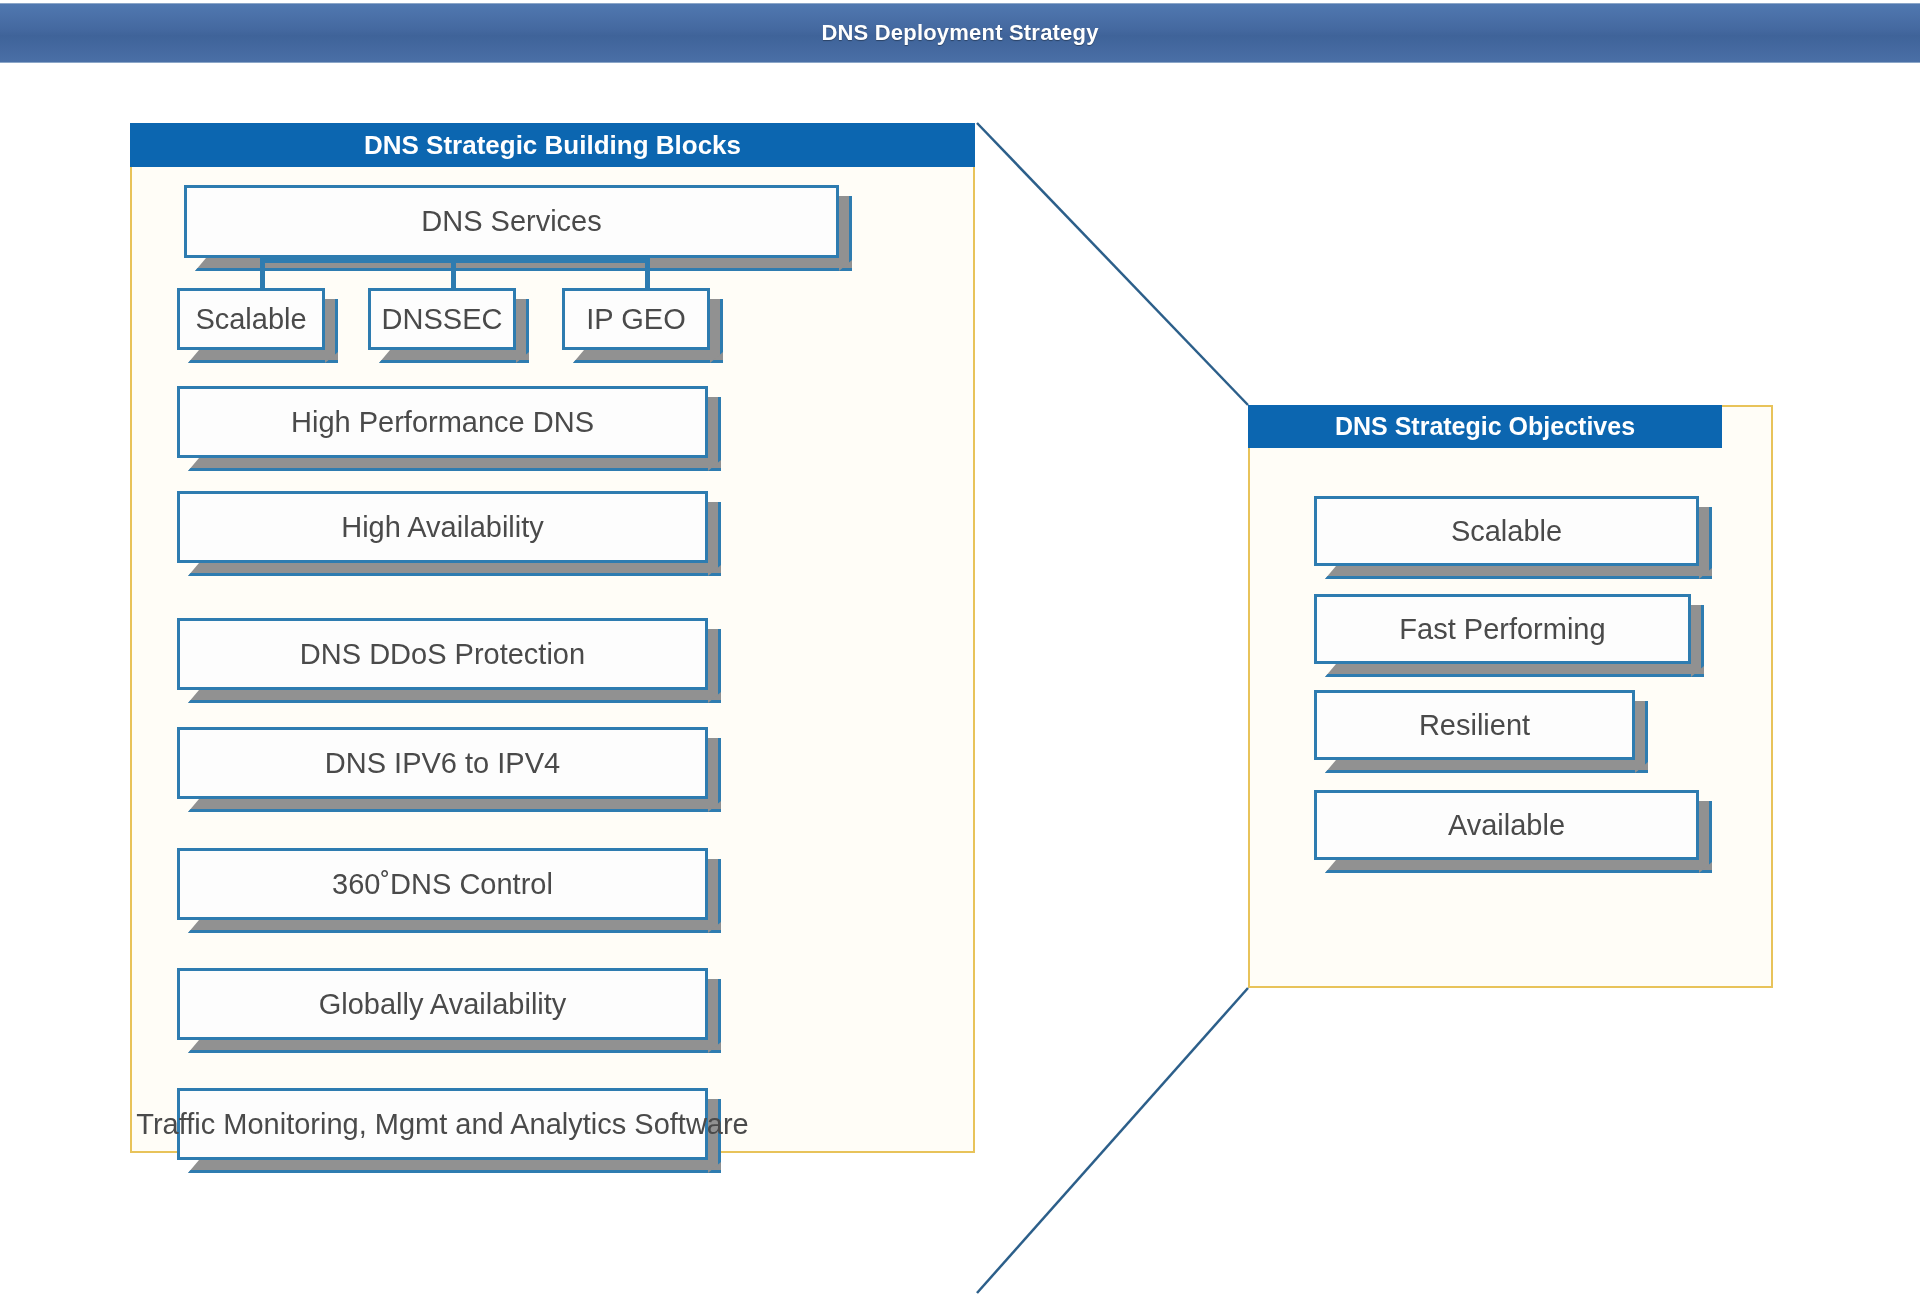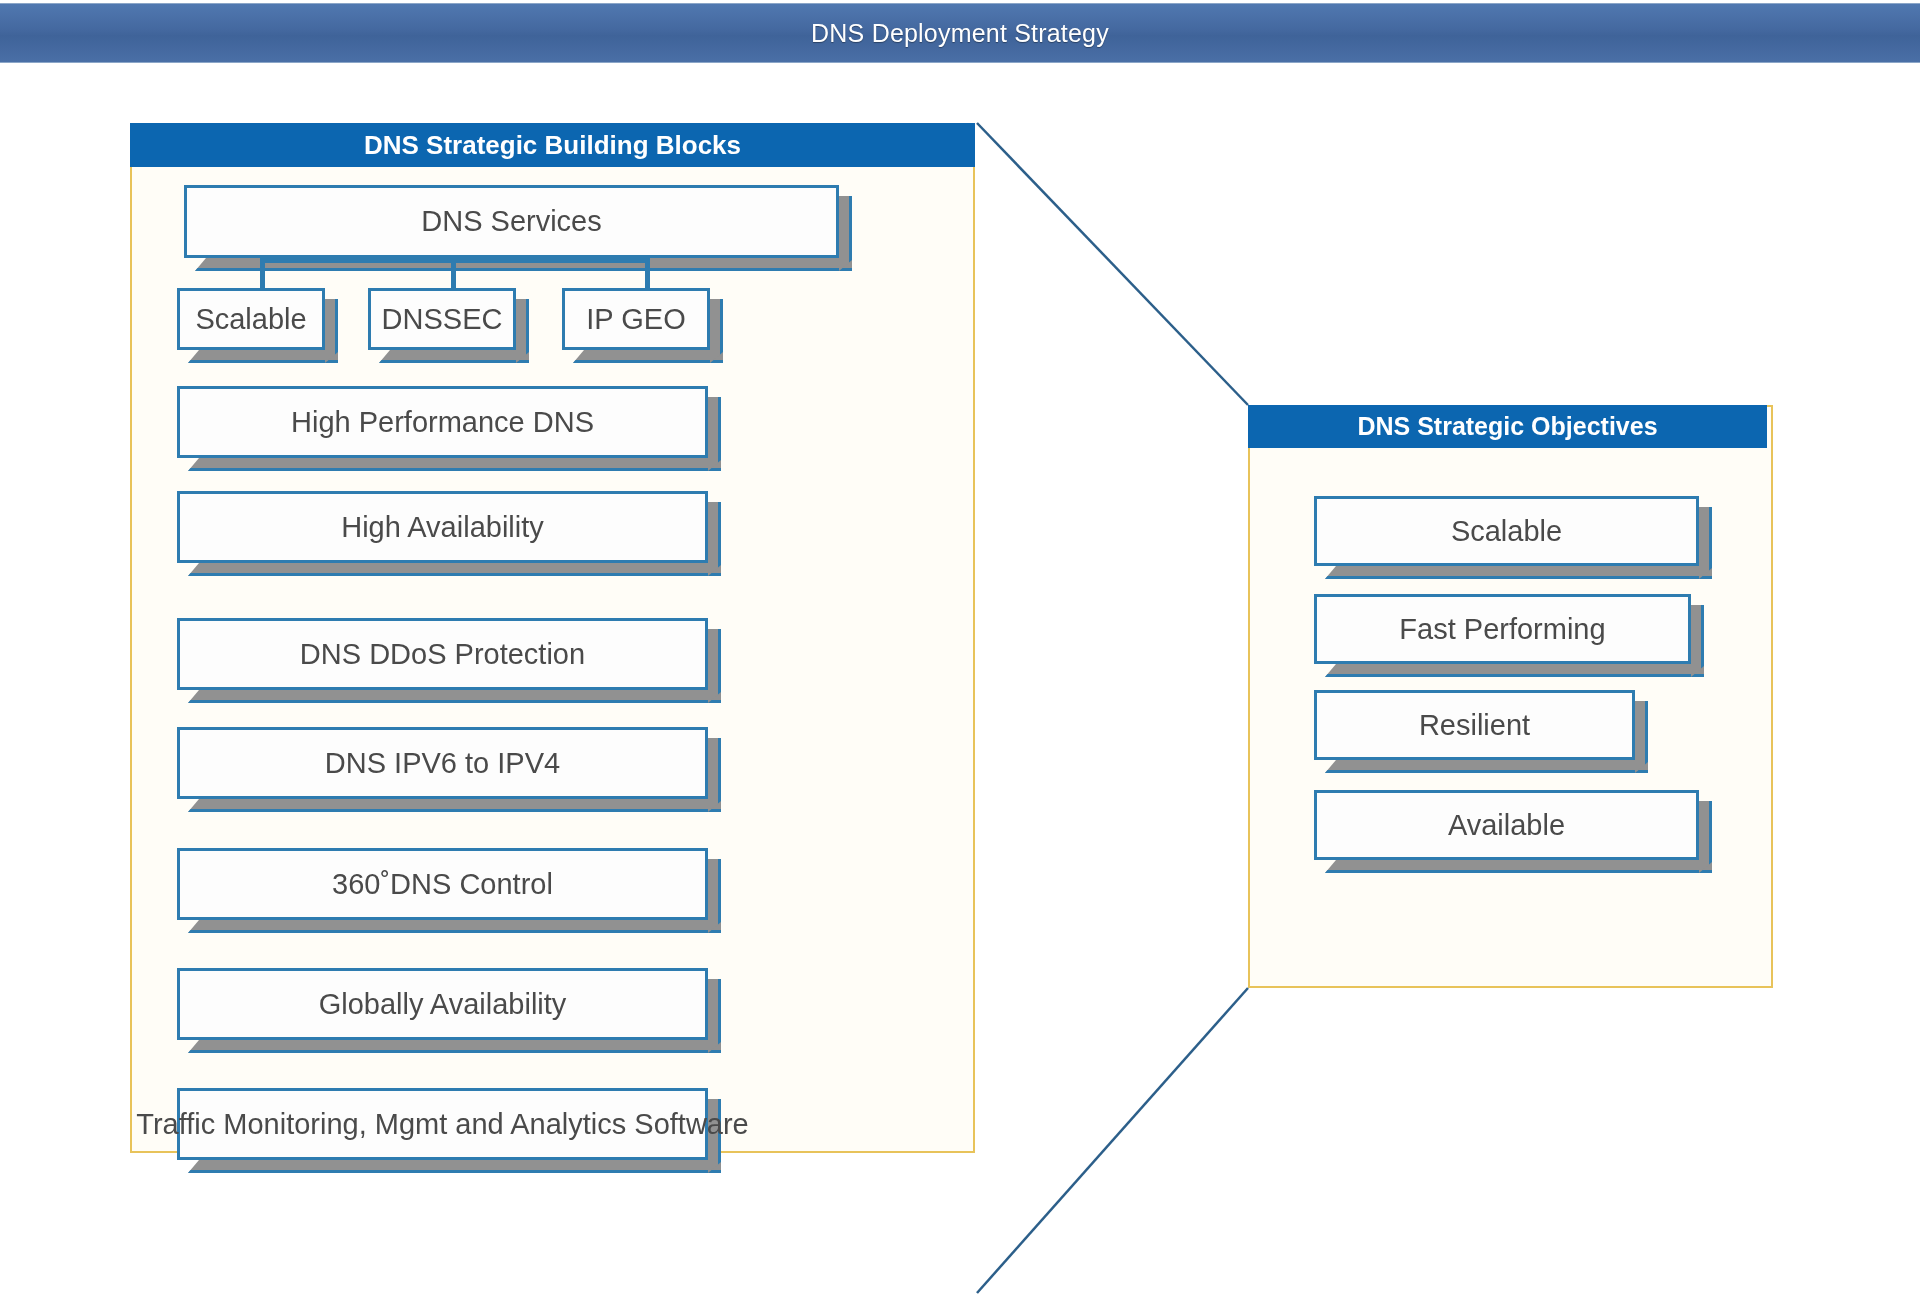--- a/index.html
+++ b/index.html
@@ -13,21 +13,21 @@
 
   
   #top-banner{
     position:absolute;left:0;top:3px;width:1920px;height:58px;
     background:linear-gradient(to bottom,#5078b0 0%,#44689f 45%,#3f6399 55%,#4a6fa6 100%);
     border-top:1px solid #8ba6c8;
     border-bottom:1px solid #8ba6c8;
     display:flex;align-items:center;justify-content:center;
   }
   #top-banner .title{
-    color:#ffffff;font-size:25px;font-weight:normal;letter-spacing:.2px;
+    color:#ffffff;font-size:22px;font-weight:bold;letter-spacing:.2px;
     text-shadow:0 1px 1px rgba(0,0,0,.35);
   }
 
   
   #callout-lines{position:absolute;left:0;top:0;width:1920px;height:1296px;pointer-events:none;}
 
   
   .panel{position:absolute;background:#fffdf7;border:2px solid #e8c35a;box-sizing:border-box;}
   .panel-title{
     position:absolute;left:-2px;top:-2px;
@@ -35,21 +35,21 @@
     display:flex;align-items:center;justify-content:center;
     box-sizing:border-box;
   }
 
   
   #panel-blocks{left:130px;top:123px;width:845px;height:1030px;}
   #panel-blocks .panel-title{width:845px;height:44px;font-size:26px;}
 
   
   #panel-objectives{left:1248px;top:405px;width:525px;height:583px;}
-  #panel-objectives .panel-title{width:519px;height:43px;font-size:25px;}
+  #panel-objectives .panel-title{width:474px;height:43px;font-size:25px;}
 
   
   .box3d{position:absolute;box-sizing:border-box;}
   .box3d .face{
     position:absolute;left:0;top:0;right:0;bottom:0;
     background:#fdfdfd;border:3px solid #2e7cb0;box-sizing:border-box;
     display:flex;align-items:center;justify-content:center;
     color:#4a4a4a;font-size:29px;white-space:nowrap;
     z-index:2;
   }

